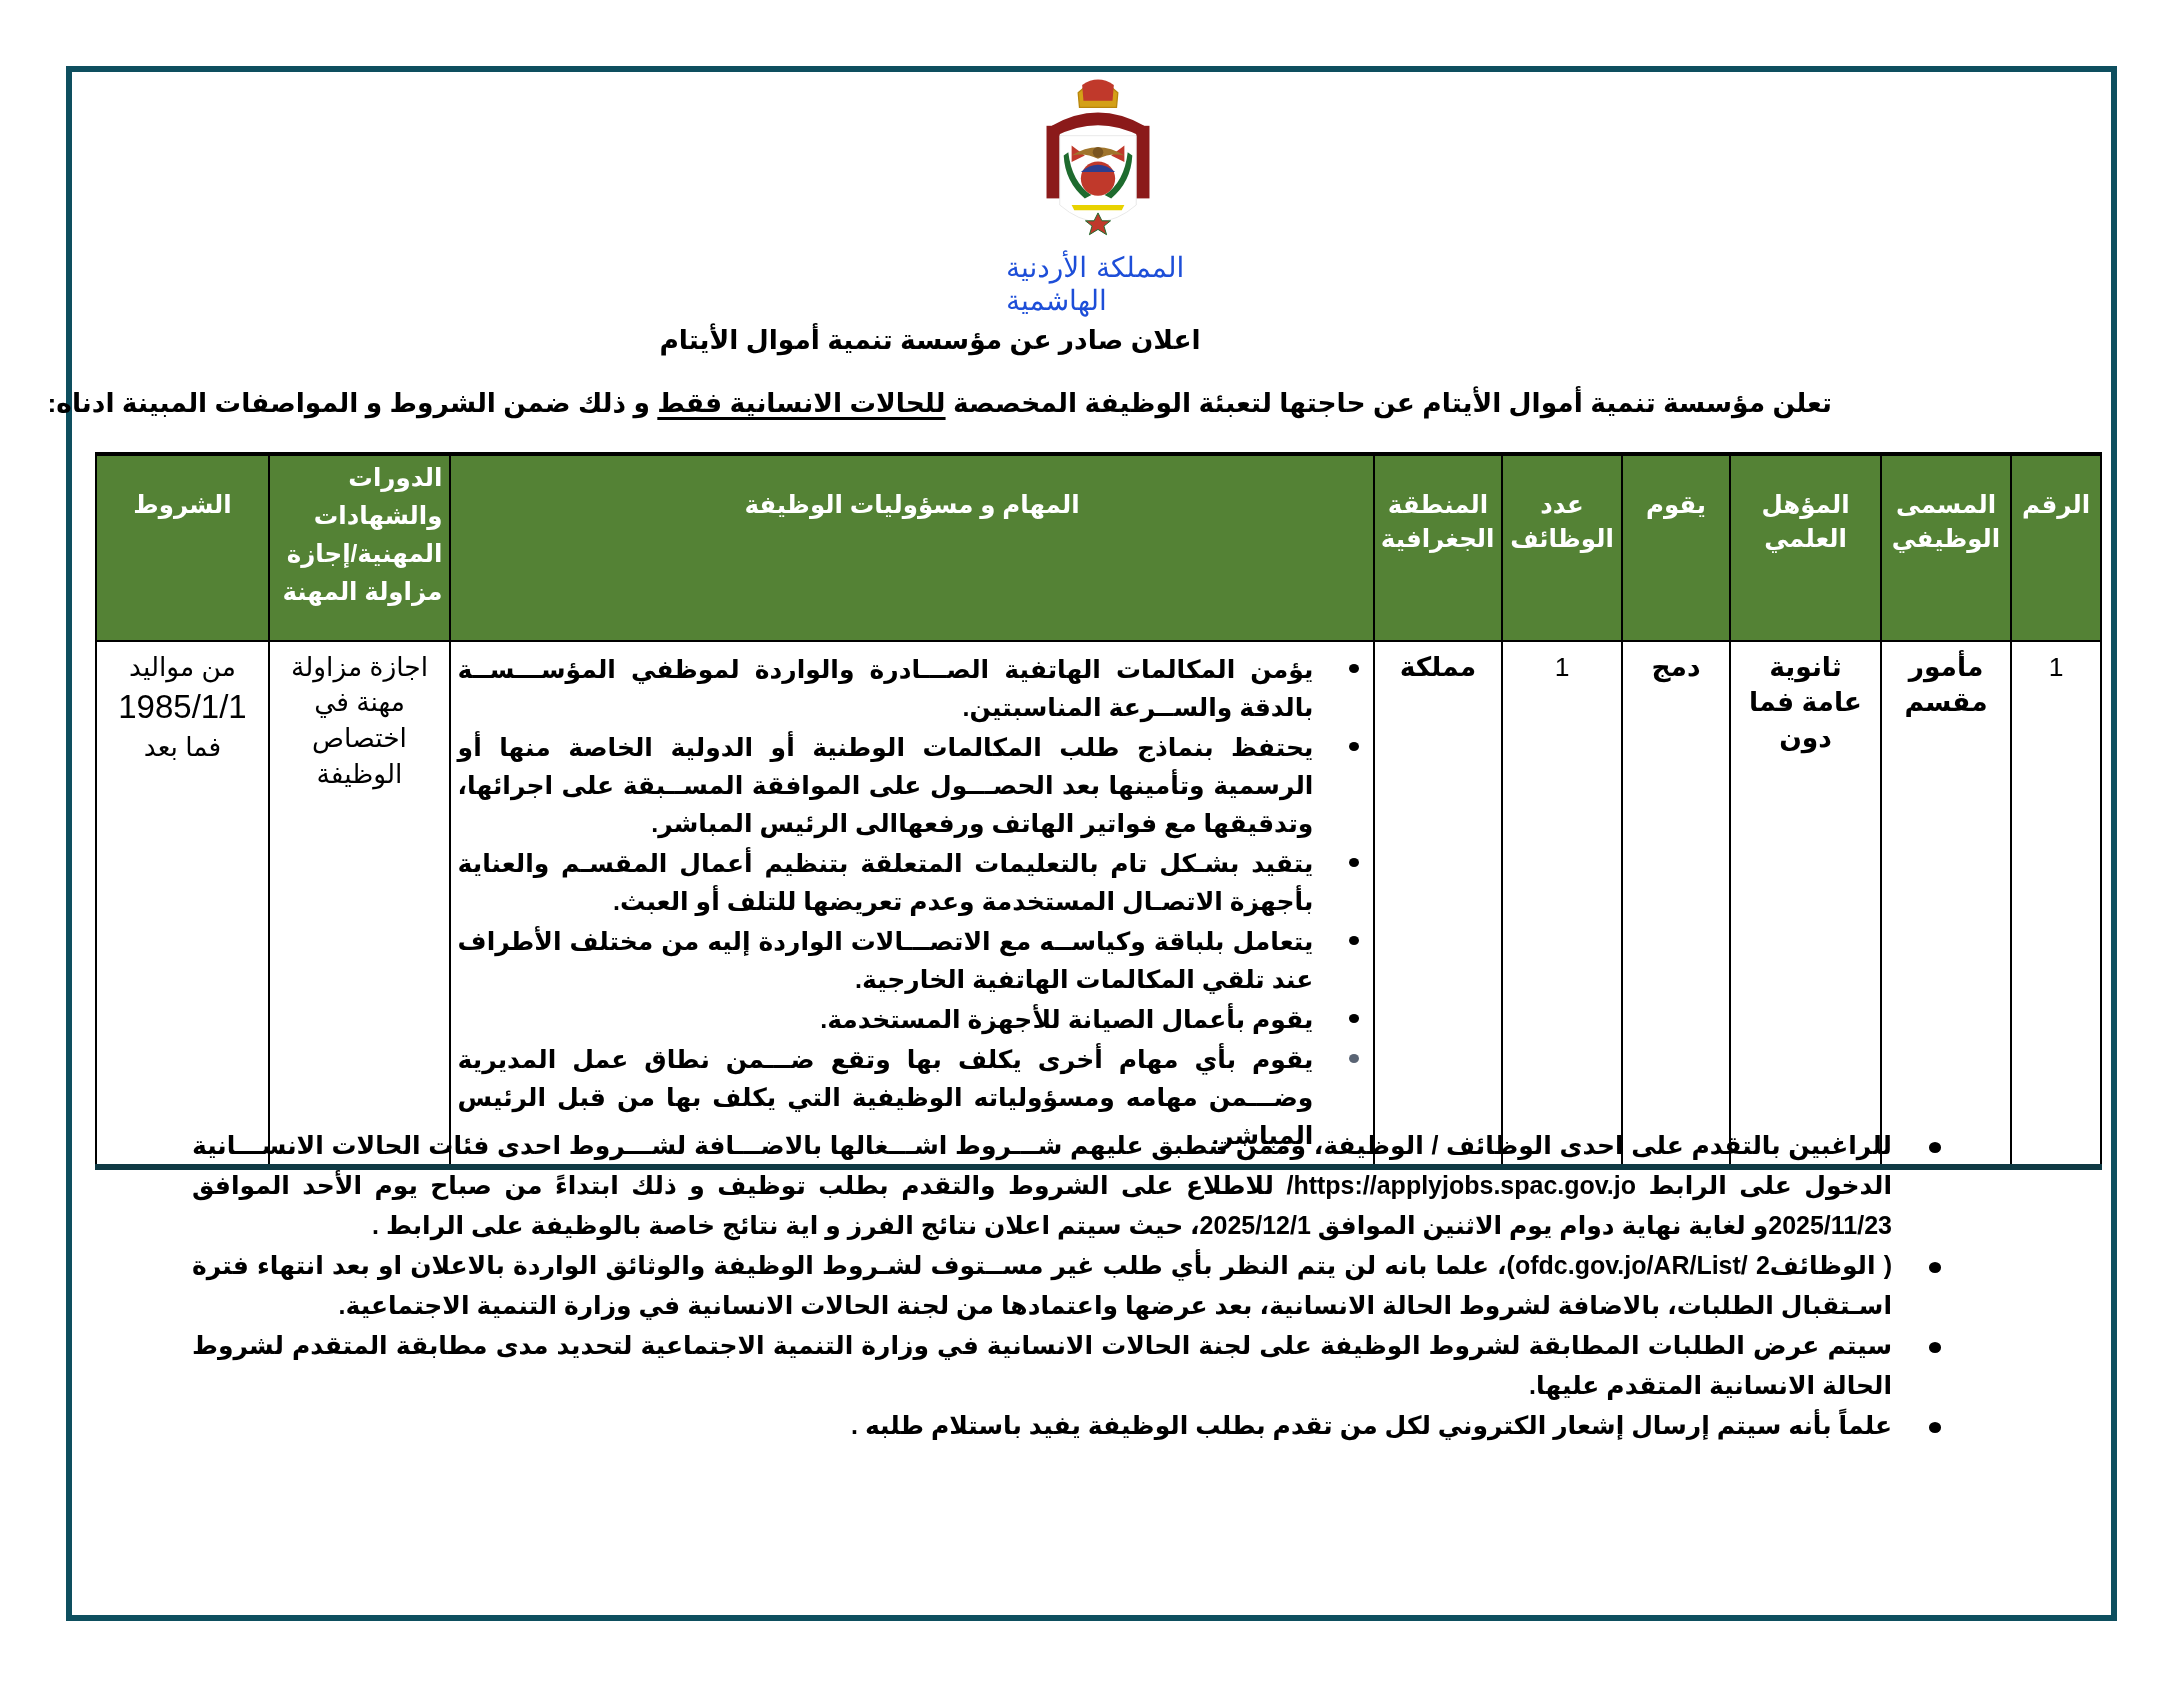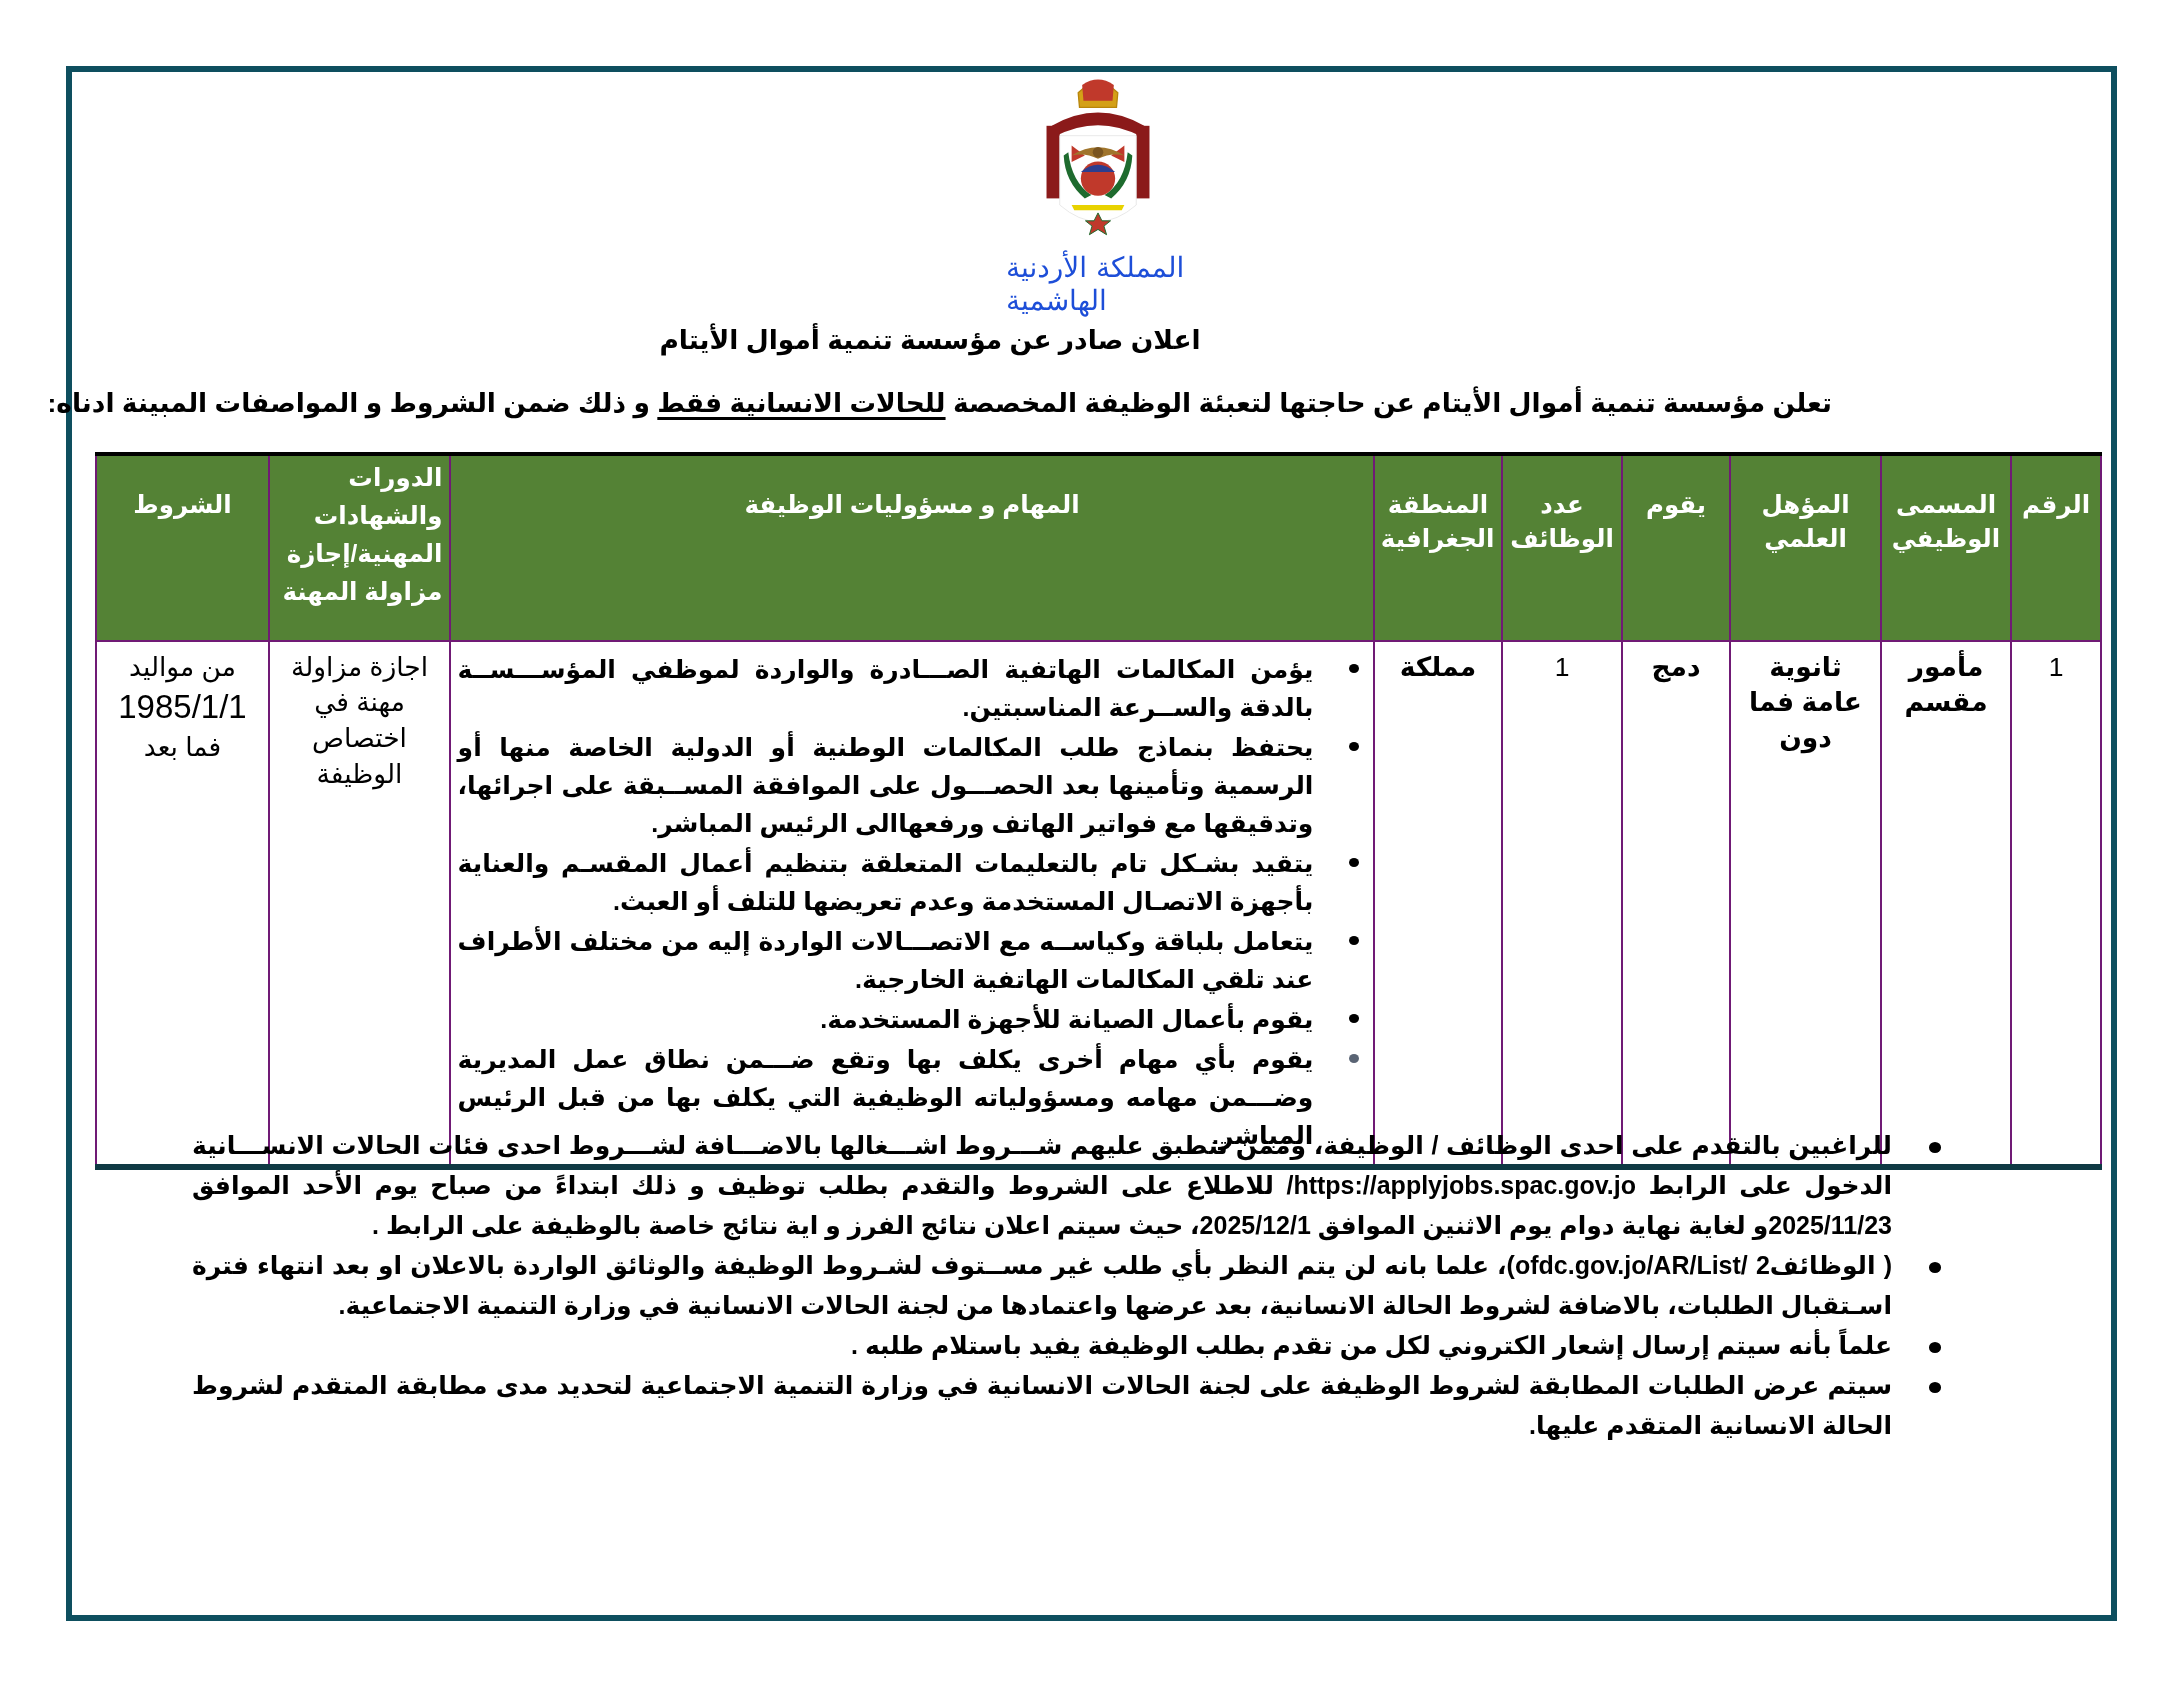--- a/index.html
+++ b/index.html
@@ -11,21 +11,21 @@
   .kingdom { position:absolute; left:1006px; top:251px; width:185px; text-align:left;
              font-family:"DejaVu Serif", serif; font-size:28px; color:#1d4ed8; direction:rtl; }
   .title { position:absolute; left:0; width:1860px; text-align:center; direction:rtl;
            font-weight:bold; font-size:26.5px; top:324px; }
   .intro { position:absolute; left:357px; width:1475px; text-align:center; direction:rtl;
            font-weight:bold; font-size:26.5px; top:387px; white-space:nowrap; }
   .intro u { text-decoration:underline; text-underline-offset:5.3px; text-decoration-thickness:2.6px; }
 
   table.jobs { position:absolute; left:95px; top:452px; width:2005px; border-collapse:collapse;
                direction:rtl; table-layout:fixed; }
-  table.jobs th, table.jobs td { border:2px solid #701a75; vertical-align:top; }
+  table.jobs th, table.jobs td { border:2px solid #000000; vertical-align:top; }
   table.jobs thead tr { border-top:4px solid #000; }
   table.jobs th { background:#548235; color:#fff; font-weight:bold; font-size:24.5px;
                   height:149px; text-align:center; vertical-align:middle; line-height:1.4; padding:2.6px 6.6px; }
   table.jobs th.wrap-right { text-align:right; vertical-align:top; }
   table.jobs td { font-size:26.5px; text-align:center; padding:8px 6.6px; height:457px; line-height:1.35; }
   table.jobs td.bold { font-weight:bold;margin-top:20px; }
   table.jobs tbody tr { border-bottom:6px solid #0f3a44; }
   td.duties { text-align:justify; padding:5.3px 20px 5.3px 26.5px; }
   ul.duty-list { margin:0; padding:0 53px 0 0; list-style:none; direction:rtl; }
   ul.duty-list li { position:relative; font-weight:bold; font-size:25px; line-height:38px;
@@ -119,16 +119,16 @@
         <div style="font-size:33px">1985/1/1</div>
         <div>فما بعد</div>
       </td>
     </tr>
   </tbody>
 </table>
 
 <ul class="notes">
   <li><span class="bullet"></span><span>للراغبين بالتقدم  على احدى الوظائف / الوظيفة، وممن تنطبق عليهم شـــروط اشـــغالها بالاضـــافة لشـــروط احدى فئات الحالات الانســـانية الدخول على الرابط </span><span class="link">https://applyjobs.spac.gov.jo/</span><span> للاطلاع على الشروط والتقدم بطلب توظيف و ذلك ابتداءً من صباح يوم الأحد الموافق 2025/11/23و لغاية نهاية دوام يوم الاثنين الموافق 2025/12/1، حيث سيتم اعلان نتائج الفرز و اية نتائج خاصة بالوظيفة على الرابط .</span></li>
   <li><span class="bullet"></span><span>( الوظائف2 /</span><span class="link">ofdc.gov.jo/AR/List</span><span>)، علما بانه لن يتم النظر بأي طلب غير مســتوف لشـروط الوظيفة والوثائق الواردة بالاعلان او بعد انتهاء فترة اسـتقبال الطلبات، بالاضافة لشروط الحالة الانسانية، بعد عرضها واعتمادها من لجنة الحالات الانسانية في وزارة التنمية الاجتماعية.</span></li>
+  <li><span class="bullet"></span><span>سيتم عرض الطلبات المطابقة لشروط الوظيفة على لجنة الحالات الانسانية في وزارة التنمية الاجتماعية لتحديد مدى مطابقة المتقدم لشروط الحالة الانسانية  المتقدم عليها.</span></li>
   <li><span class="bullet"></span><span>علماً بأنه سيتم إرسال إشعار الكتروني لكل من تقدم بطلب الوظيفة يفيد باستلام طلبه .</span></li>
-  <li><span class="bullet"></span><span>سيتم عرض الطلبات المطابقة لشروط الوظيفة على لجنة الحالات الانسانية في وزارة التنمية الاجتماعية لتحديد مدى مطابقة المتقدم لشروط الحالة الانسانية  المتقدم عليها.</span></li>
 </ul>
 
 
 </body></html>

